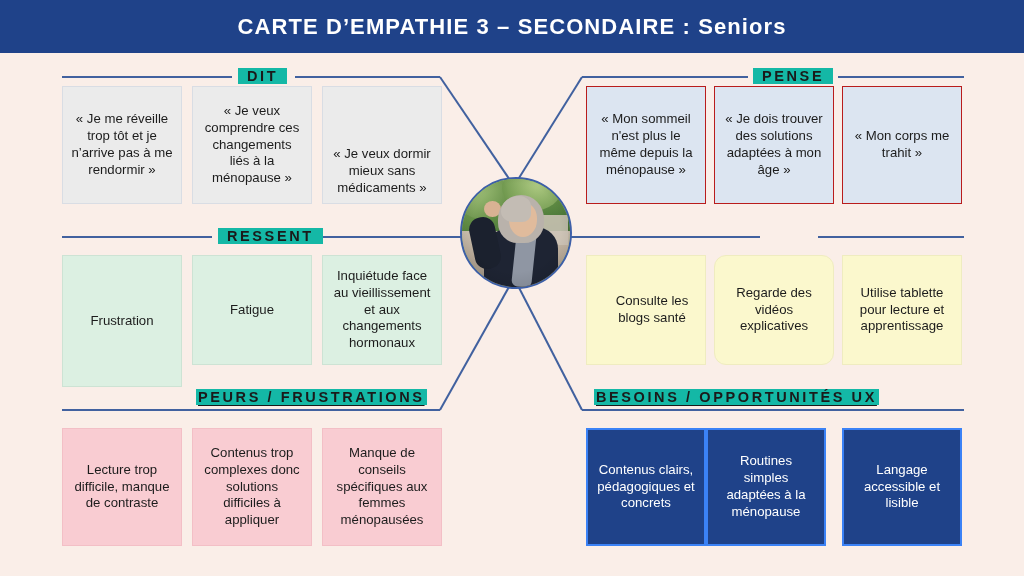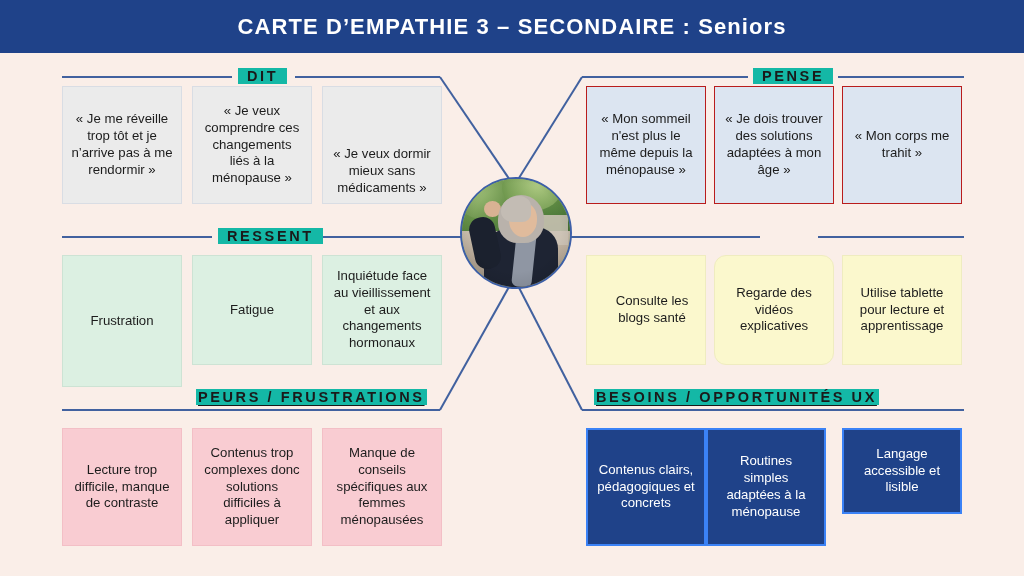--- a/index.html
+++ b/index.html
@@ -284,21 +284,21 @@
   </div>
 
   <div class="sec-head underlined" style="left:594px; top:389px;">BESOINS / OPPORTUNITÉS UX</div>
   <div class="row" style="left:586px; top:428px; width:376px; height:118px;">
     <div class="card gains" style="width:120px; height:118px;">
       <span>Contenus clairs, pédagogiques et concrets</span>
     </div>
     <div class="card gains" style="width:120px; height:118px;">
       <span>Routines simples adaptées à la ménopause</span>
     </div>
-    <div class="card gains" style="width:120px; height:86px;margin-left:16px;">
+    <div class="card gains" style="width:120px; height:118px;margin-left:16px;">
       <span>Langage accessible et lisible</span>
     </div>
   </div>
 
   <div class="persona">
     <div class="ph-sky"></div>
     <div class="ph-tree1"></div>
     <div class="ph-tree2"></div>
     <div class="ph-ground"></div>
     <div class="ph-bldg"></div>

